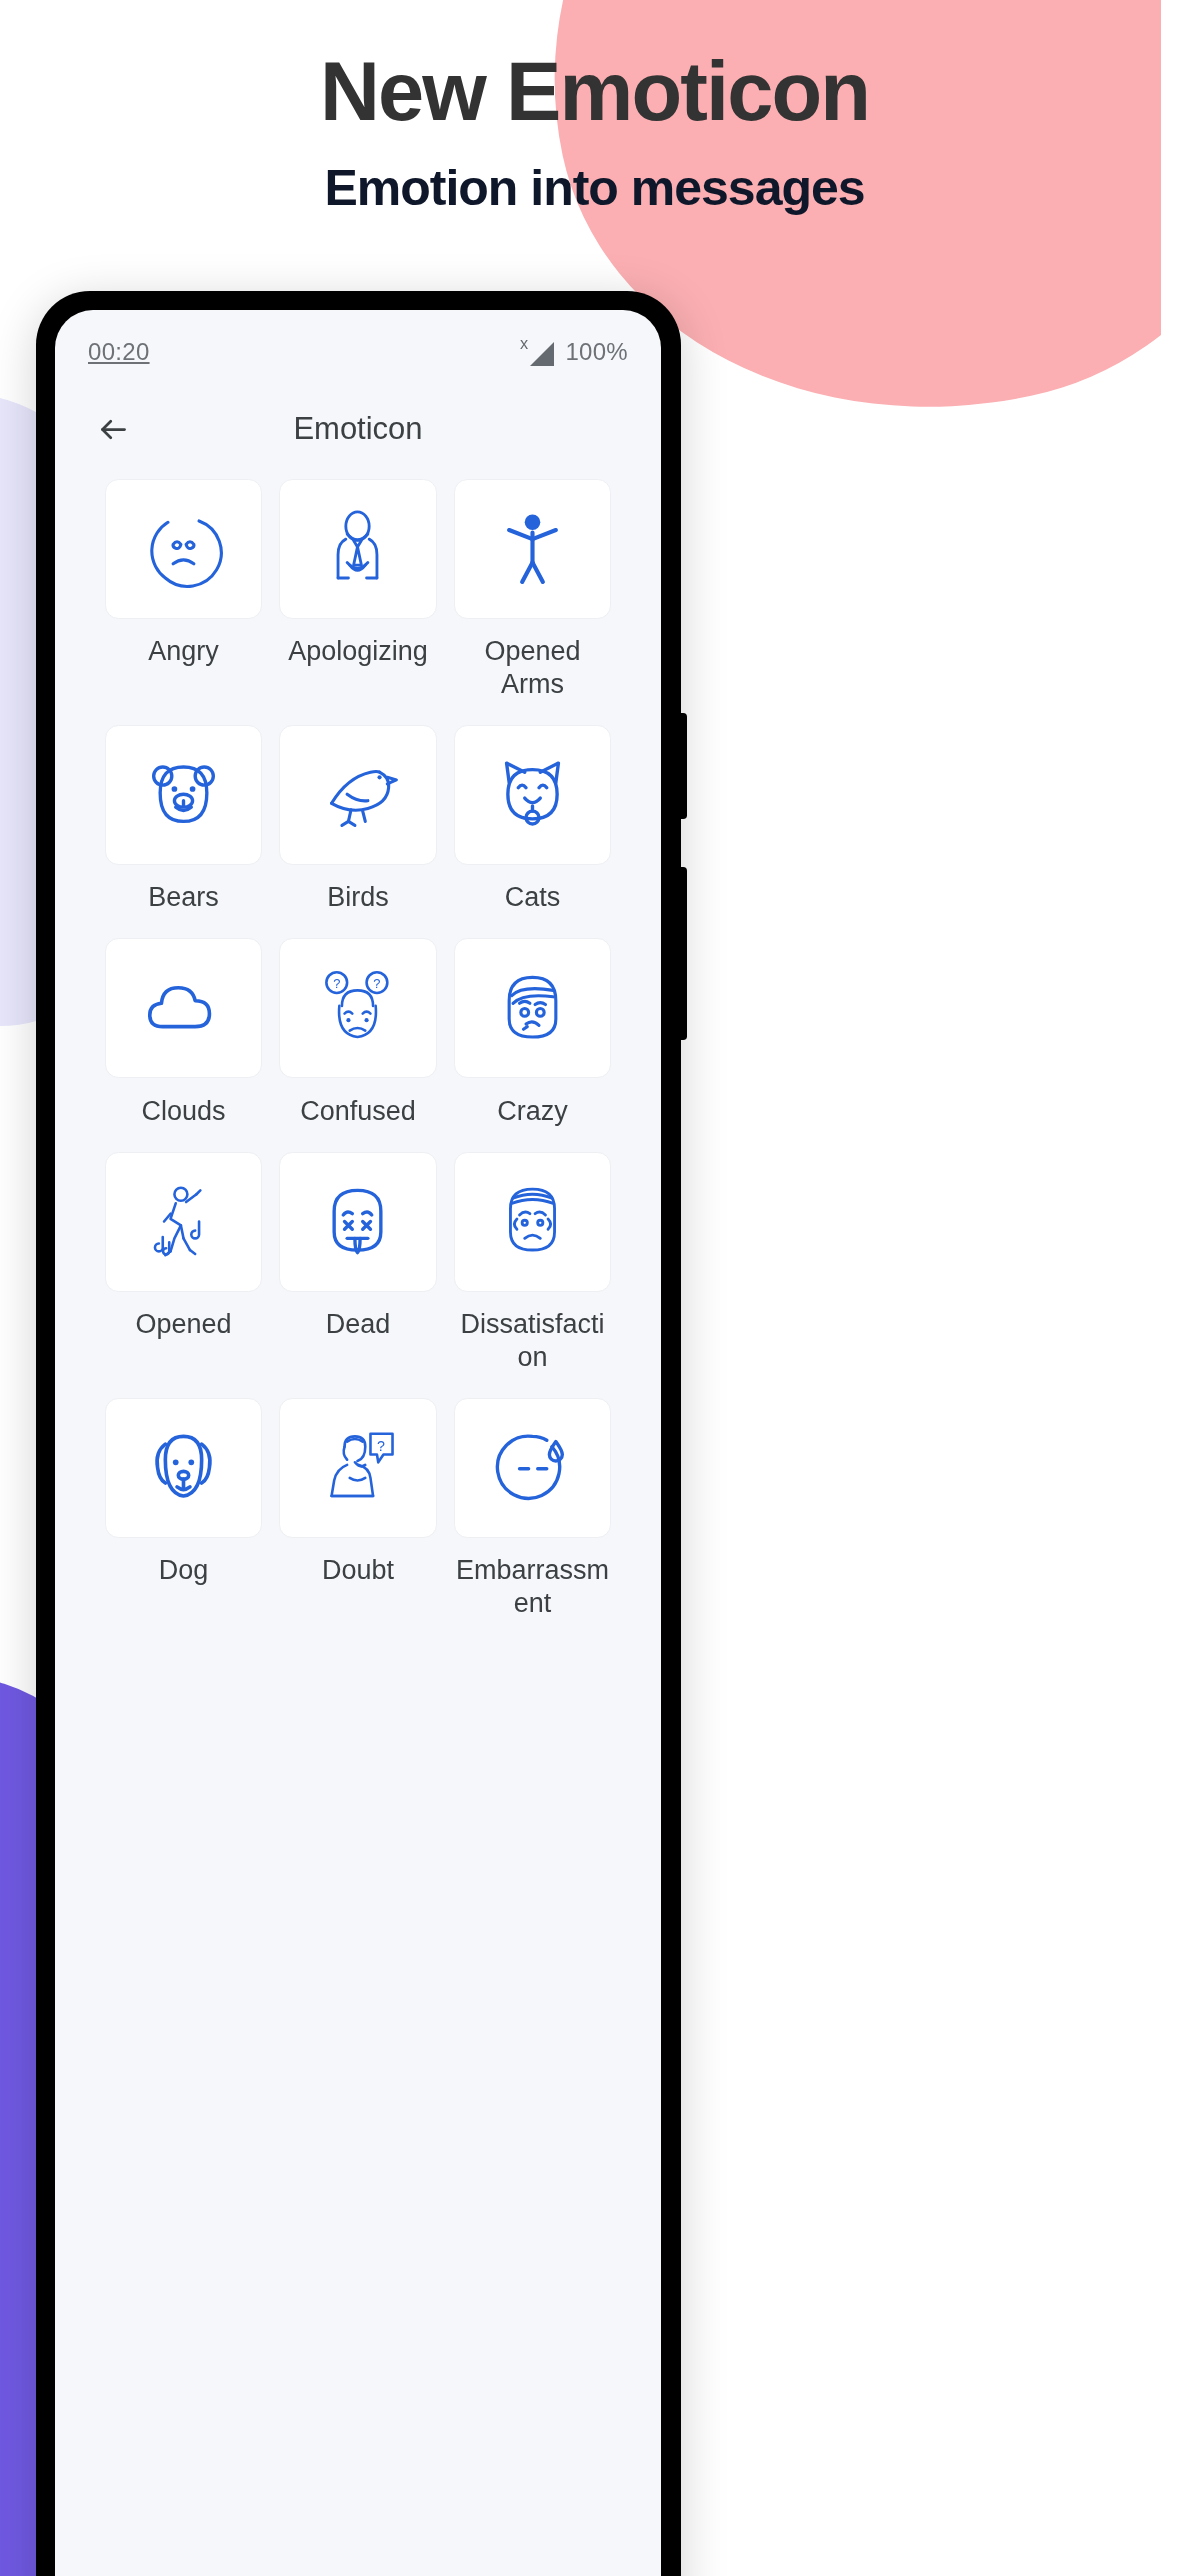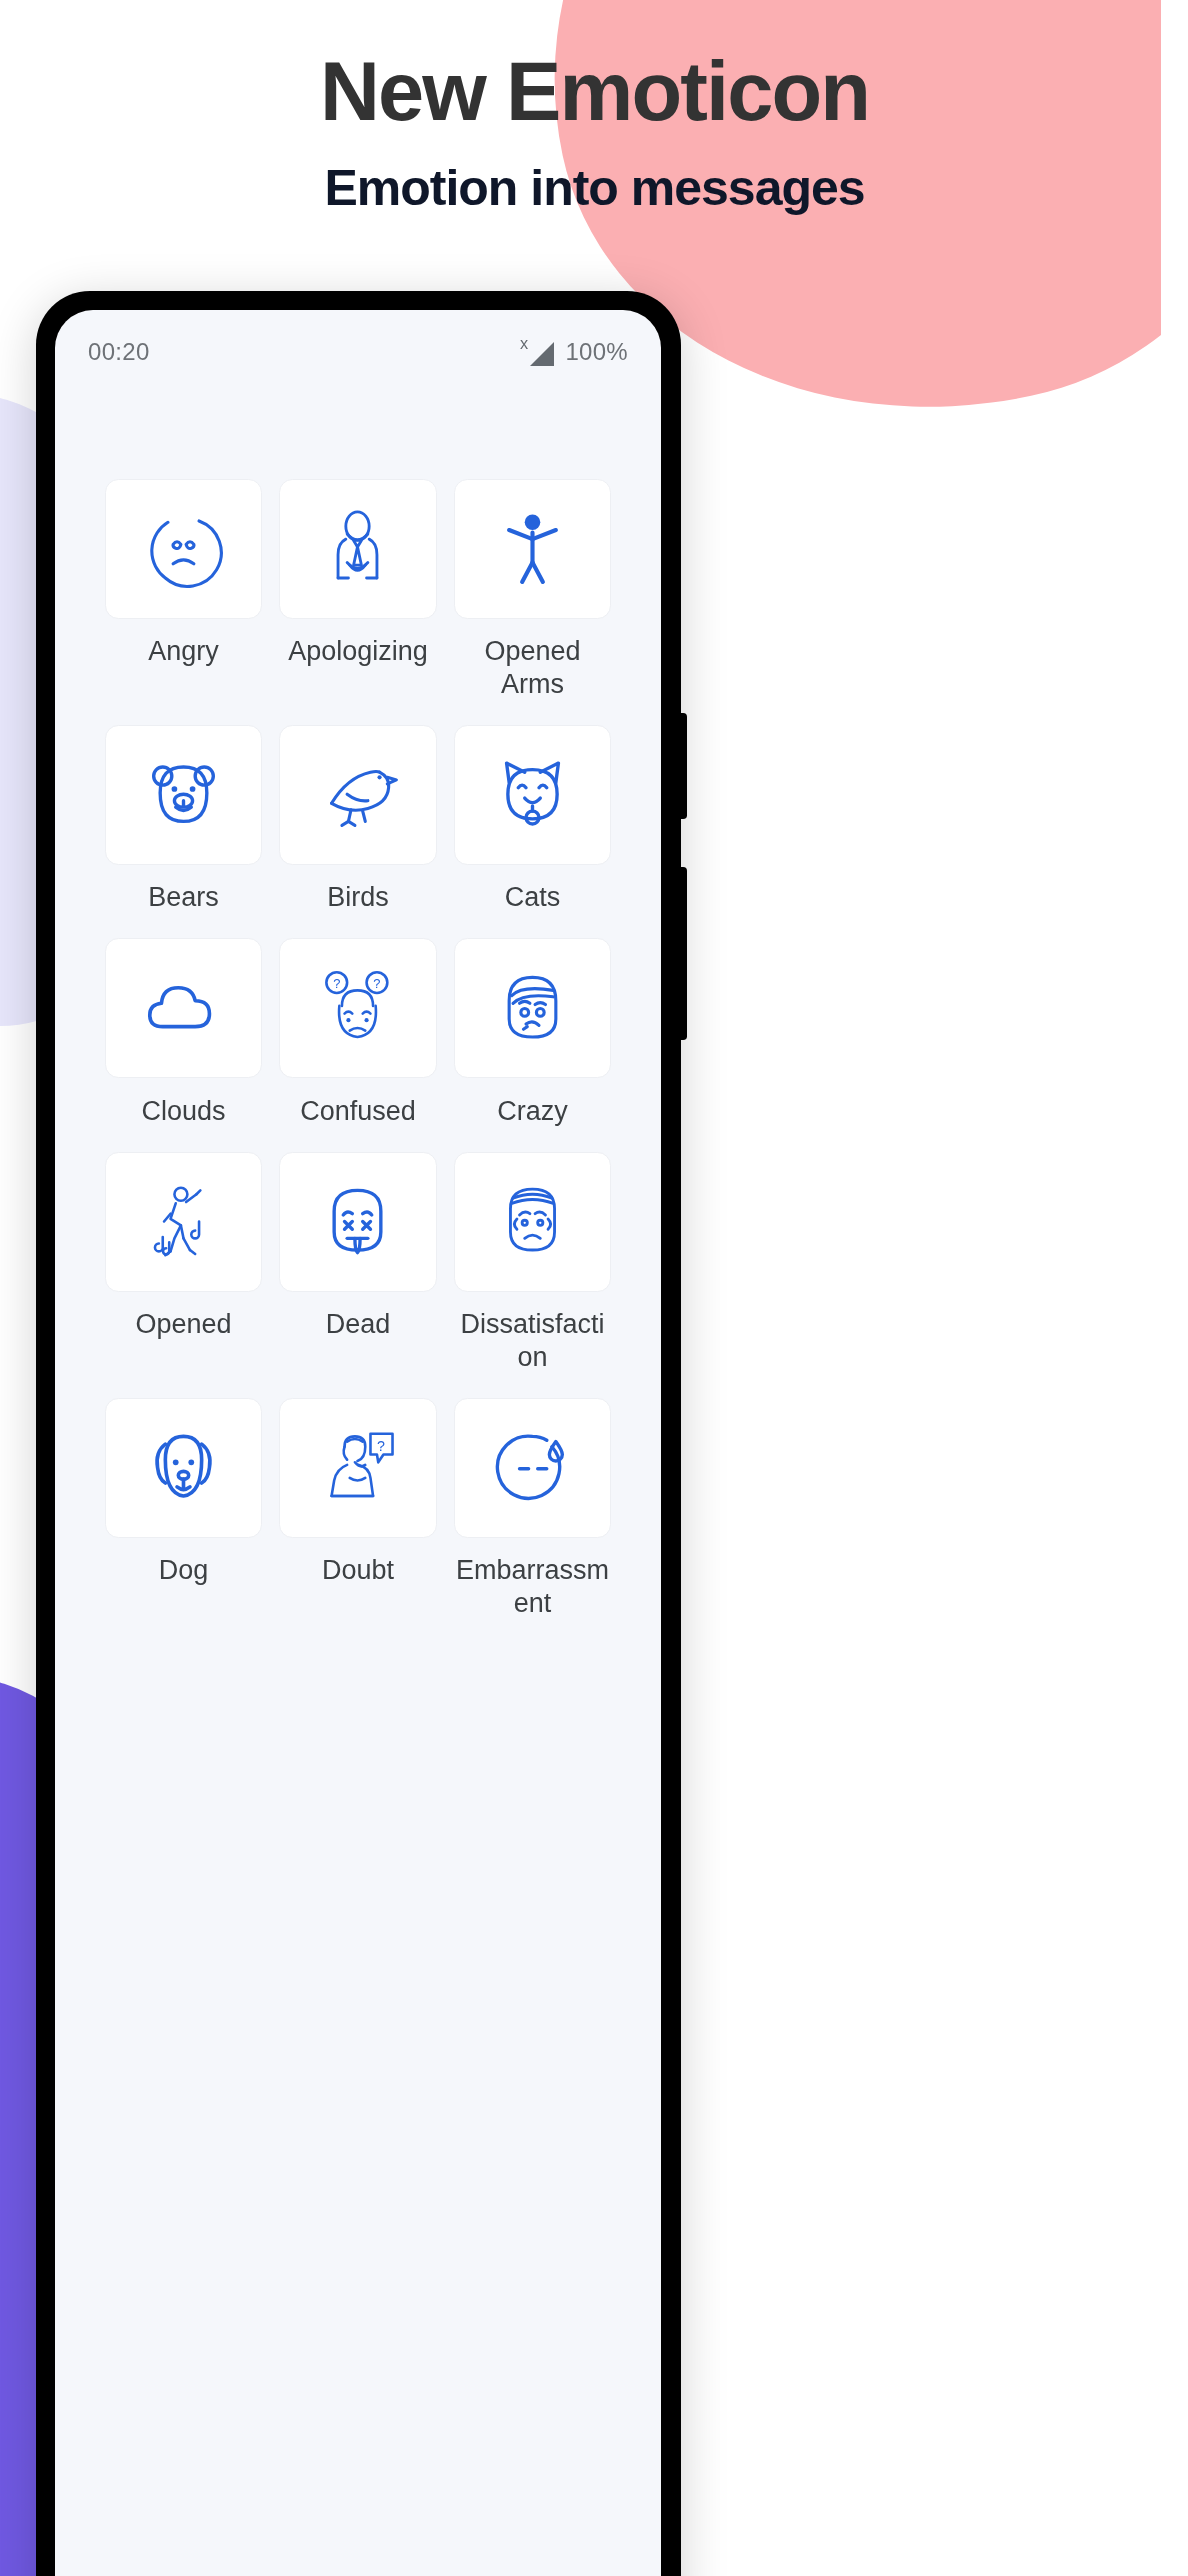--- a/index.html
+++ b/index.html
@@ -124,20 +124,21 @@
     display: flex;
     align-items: center;
     justify-content: space-between;
     padding: 15.4px 33px 0 33px;
   }
 
   #status-time {
     font-size: 24px;
     color: #6E7277;
     letter-spacing: 0.3px;
+    text-decoration: underline;
   }
 
   #status-right {
     display: flex;
     align-items: center;
     gap: 11.5px;
   }
 
   #signal-icon {
     position: relative;
@@ -270,20 +271,29 @@
         <div id="status-time">00:20</div>
         <div id="status-right">
           <div id="signal-icon">
             <span class="xmark">x</span>
             <span class="tri"></span>
           </div>
           <div id="status-battery">100%</div>
         </div>
       </div>
 
+      <div id="appbar">
+        <div id="back-arrow">
+          <svg viewBox="0 0 24 24" width="33" height="33" fill="none" stroke="#3C4043" stroke-width="2" stroke-linecap="round" stroke-linejoin="round">
+            <line x1="20" y1="12" x2="4" y2="12"></line>
+            <polyline points="10,6 4,12 10,18"></polyline>
+          </svg>
+        </div>
+        <div id="appbar-title">Emoticon</div>
+      </div>
 
       <div id="grid">
 
         <div class="cell">
           <div class="card">
             <svg viewBox="0 0 64 64" fill="none" stroke="#2563DB" stroke-width="2.4" stroke-linecap="round" stroke-linejoin="round">
               <path d="M44 10 A26 26 0 1 1 18 54 A26 26 0 0 1 20 11"></path>
               <path d="M24 28 q3 -4 6 0 q-1 4 -4 3 q-2.5 -1 -2 -3Z"></path>
               <path d="M40 28 q-3 -4 -6 0 q1 4 4 3 q2.5 -1 2 -3Z"></path>
               <path d="M24 43 q8 -6 16 0"></path>

